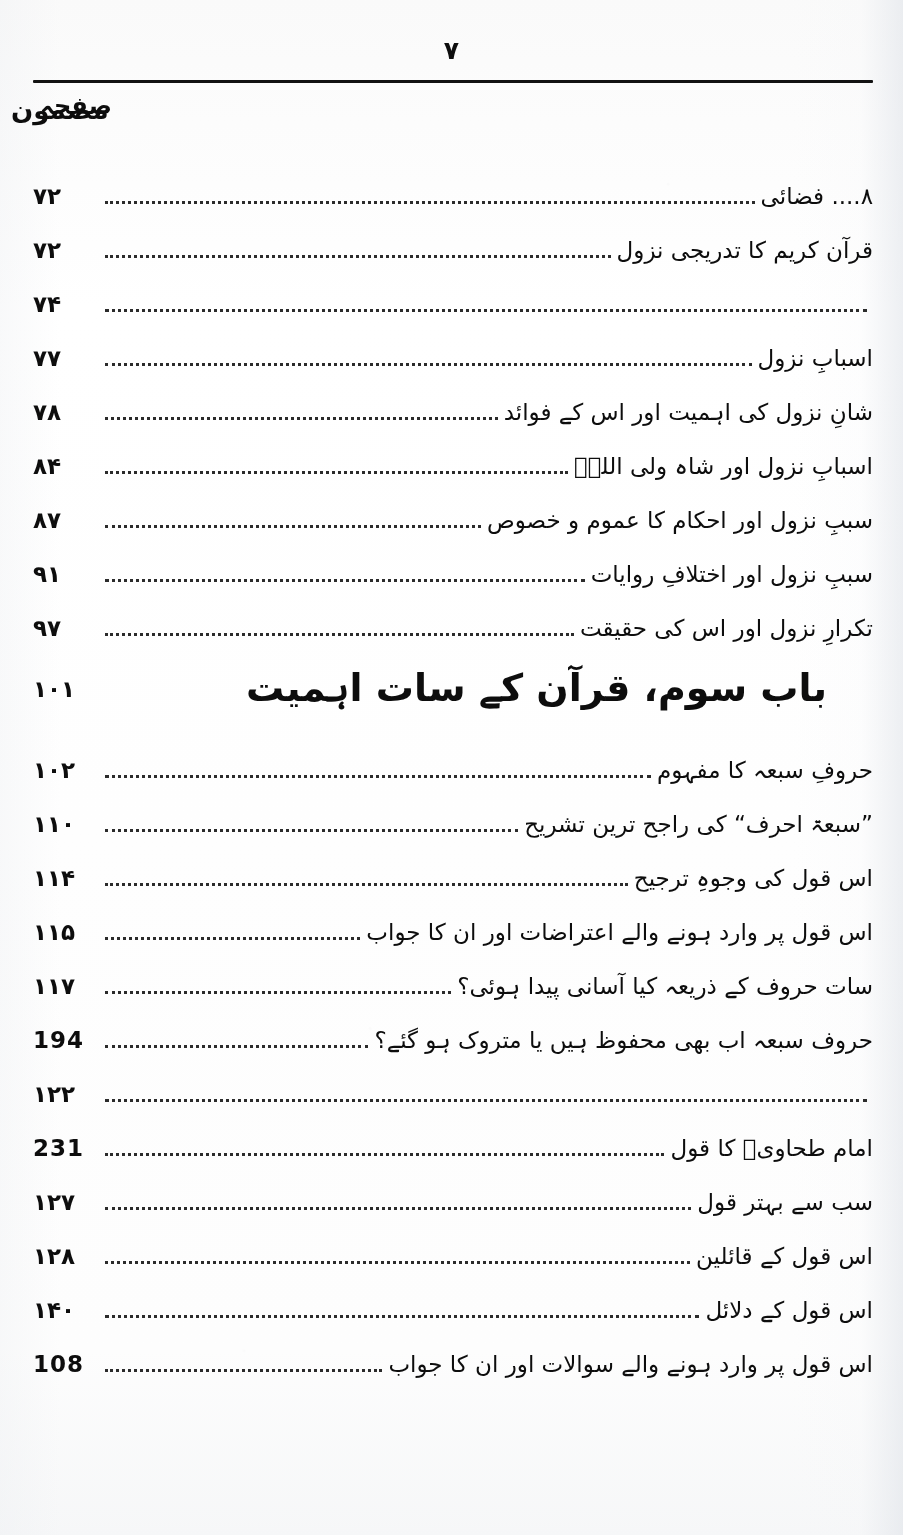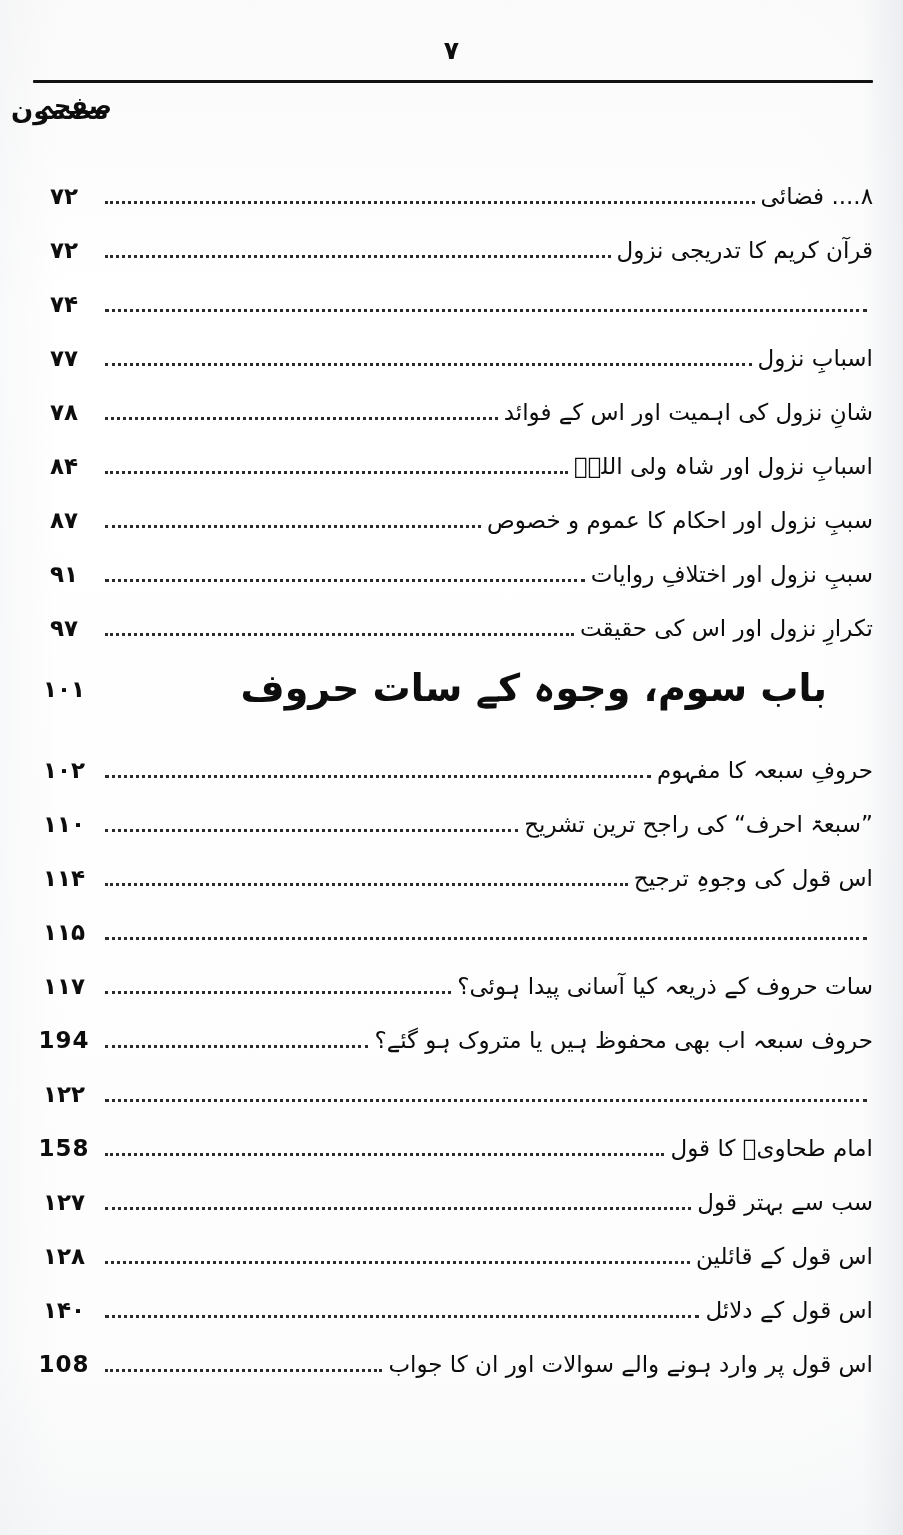--- a/index.html
+++ b/index.html
@@ -106,21 +106,21 @@
     flex: 1 1 auto;
     min-width: 10px;
     margin: 0 6px 9px 10px;
     height: 6px;
     overflow: hidden;
     border-bottom: 3px dotted #1a1a1a;
     opacity: .92;
   }
   .row .pageno {
     flex: 0 0 62px;
-    text-align: center;
+    text-align: left;
     font-size: 23px;
     font-weight: 600;
     padding-bottom: 4px;
     letter-spacing: 1px;
   }
 
   
   .row.first .title { font-size: 23px; margin-top: 31px; }
 
   
@@ -199,61 +199,62 @@
         <div class="title">سببِ نزول اور اختلافِ روایات</div>
         <div class="leader"></div>
         <div class="pageno">۹۱</div>
       </div>
       <div class="row">
         <div class="title">تکرارِ نزول اور اس کی حقیقت</div>
         <div class="leader"></div>
         <div class="pageno">۹۷</div>
       </div>
       <div class="row chapter">
-        <div class="title">باب سوم، وجوہ کے سات حروف</div>
+        <div class="title">باب سوم، قرآن کے سات اہمیت</div>
         <div class="leader"></div>
         <div class="pageno">۱۰۱</div>
       </div>
       <div class="row">
         <div class="title">حروفِ سبعہ کا مفہوم</div>
         <div class="leader"></div>
         <div class="pageno">۱۰۲</div>
       </div>
       <div class="row">
         <div class="title">”سبعۃ احرف“ کی راجح ترین تشریح</div>
         <div class="leader"></div>
         <div class="pageno">۱۱۰</div>
       </div>
       <div class="row">
         <div class="title">اس قول کی وجوہِ ترجیح</div>
         <div class="leader"></div>
         <div class="pageno">۱۱۴</div>
       </div>
       <div class="row">
+        <div class="title">اس قول پر وارد ہونے والے اعتراضات اور ان کا جواب</div>
         <div class="leader"></div>
         <div class="pageno">۱۱۵</div>
       </div>
       <div class="row">
         <div class="title">سات حروف کے ذریعہ کیا آسانی پیدا ہوئی؟</div>
         <div class="leader"></div>
         <div class="pageno">۱۱۷</div>
       </div>
       <div class="row">
         <div class="title">حروف سبعہ اب بھی محفوظ ہیں یا متروک ہو گئے؟</div>
         <div class="leader"></div>
         <div class="pageno">194</div>
       </div>
       <div class="row">
         <div class="leader"></div>
         <div class="pageno">۱۲۲</div>
       </div>
       <div class="row">
         <div class="title">امام طحاویؒ کا قول</div>
         <div class="leader"></div>
-        <div class="pageno">158</div>
+        <div class="pageno">231</div>
       </div>
       <div class="row">
         <div class="title">سب سے بہتر قول</div>
         <div class="leader"></div>
         <div class="pageno">۱۲۷</div>
       </div>
       <div class="row">
         <div class="title">اس قول کے قائلین</div>
         <div class="leader"></div>
         <div class="pageno">۱۲۸</div>

